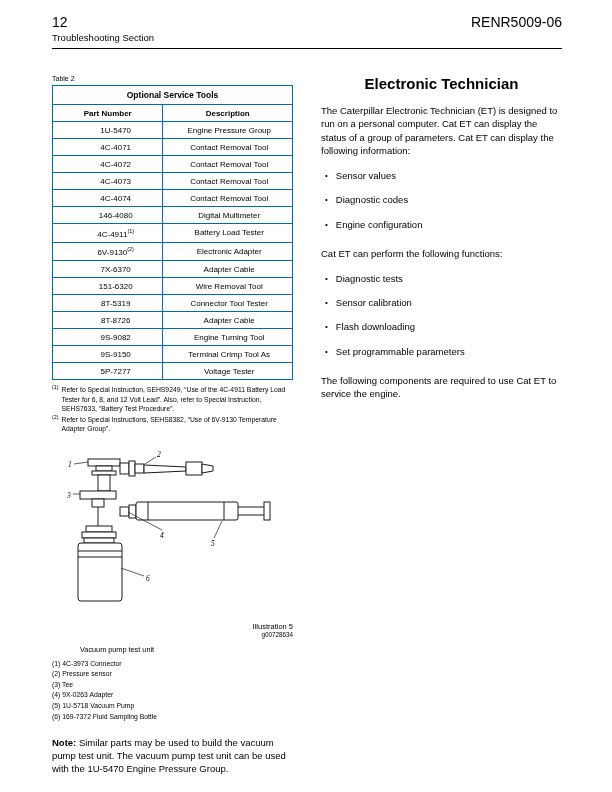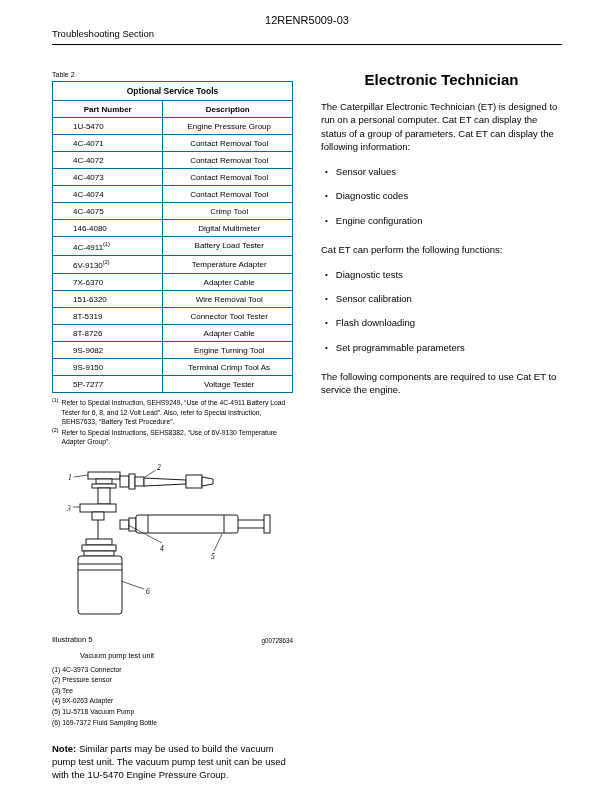--- a/index.html
+++ b/index.html
@@ -10,43 +10,43 @@
     color:#000;
     font-family:"Liberation Sans", sans-serif;
     -webkit-font-smoothing:antialiased;
   }
   .page {
     position:relative;
     width:612px; height:792px;
     padding:14px 50px 0 52px;
   }
   
-  .hdr-top { display:flex; justify-content:center; font-size:11px; }
+  .hdr-top { display:flex; justify-content:space-between; font-size:14px; }
   .hdr-section { font-size:9.5px; margin-top:2px; padding-bottom:5px; border-bottom:1px solid #000; }
   
   .columns { display:flex; gap:28px; margin-top:26px; }
   .col { width:241px; }
   
   .table-label { font-size:7px; margin:0 0 3px 0; }
   table.tools { border-collapse:collapse; width:100%; font-size:8px; }
   table.tools th, table.tools td { border:1px solid #0369a1; padding:3.5px 4px; }
   table.tools .tbl-title th { text-align:center; font-weight:bold; font-size:8.5px; padding:4px; }
   table.tools .col-head th { text-align:center; font-weight:bold; }
-  table.tools td.part { width:46%; white-space:nowrap;padding-left:20px; }
+  table.tools td.part { text-align:center; width:46%; white-space:nowrap;padding-left:20px; }
   table.tools td.desc { text-align:center; padding-left:7px; }
   sup.pn-sup { font-size:5.5px; }
   
   .footnotes { margin-top:5px; font-size:6.8px; line-height:1.4; }
   .footnote { display:flex; margin-bottom:1px; }
   .fn-marker { font-size:5.3px; position:relative; top:-1px; margin-right:3px; white-space:nowrap; }
   .fn-text { flex:1; }
   
   .illus-wrap { margin-top:16px; height:168px; padding-left:12px; }
   .illus-wrap svg { display:block; }
-  .illus-meta { display:flex; justify-content:space-between; align-items:flex-end; margin-top:4px; }
+  .illus-meta { display:flex; justify-content:space-between; align-items:flex-end; margin-top:4px;flex-direction:column; }
   .illus-label { font-size:7.5px; }
   .illus-code { font-size:6.3px; }
   .illus-caption { font-size:7.3px; margin-top:7px;margin-left:28px; }
   .parts-list { margin-top:5px; font-size:6.8px; line-height:1.55; }
   .parts-list div { white-space:nowrap; }
   
   .note { margin-top:14px; font-size:9.5px; line-height:1.38; }
   
   .rc-heading { font-size:15px; font-weight:bold; margin:0 0 12px 0;text-align:center; }
   .rc-para { font-size:9.5px; line-height:1.4; margin:0 0 13px 0; }
@@ -58,21 +58,21 @@
   .lead { stroke:#1a1a1a; stroke-width:0.7; fill:none; }
   .callout { font-size:7.5px; font-style:italic; fill:#000; stroke:none; font-family:"Liberation Serif", serif; }
 </style>
 </head>
 <body>
 
 <div class="page">
 
   <div class="hdr-top">
     <span>12</span>
-    <span>RENR5009-03</span>
+    <span>RENR5009-06</span>
   </div>
   <div class="hdr-section">Troubleshooting Section</div>
 
   <div class="columns">
 
     <div class="col">
 
       <div class="table-label">Table 2</div>
 
       <table class="tools">
@@ -100,34 +100,30 @@
             </tr>
           <tr>
               <td class="part"><span>4C-4073</span></td>
               <td class="desc">Contact Removal Tool</td>
             </tr>
           <tr>
               <td class="part"><span>4C-4074</span></td>
               <td class="desc">Contact Removal Tool</td>
             </tr>
           <tr>
-              <td class="part"><span>4C-4075</span></td>
-              <td class="desc">Crimp Tool</td>
-            </tr>
-          <tr>
               <td class="part"><span>146-4080</span></td>
               <td class="desc">Digital Multimeter</td>
             </tr>
           <tr>
               <td class="part"><span>4C-4911</span><sup class="pn-sup">(1)</sup></td>
               <td class="desc">Battery Load Tester</td>
             </tr>
           <tr>
               <td class="part"><span>6V-9130</span><sup class="pn-sup">(2)</sup></td>
-              <td class="desc">Temperature Adapter</td>
+              <td class="desc">Electronic Adapter</td>
             </tr>
           <tr>
               <td class="part"><span>7X-6370</span></td>
               <td class="desc">Adapter Cable</td>
             </tr>
           <tr>
               <td class="part"><span>151-6320</span></td>
               <td class="desc">Wire Removal Tool</td>
             </tr>
           <tr>

